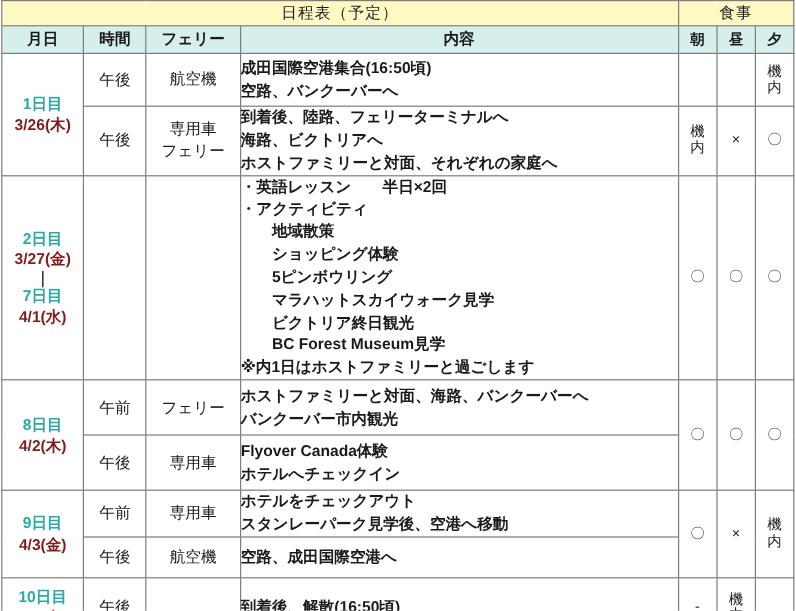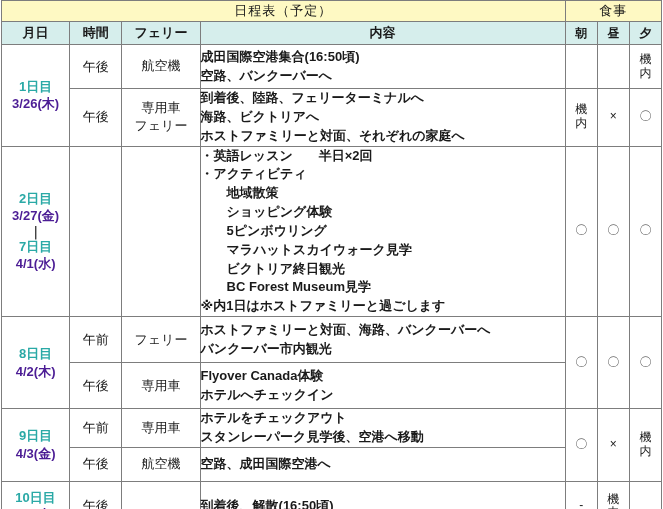--- a/index.html
+++ b/index.html
@@ -69,21 +69,21 @@
     font-weight: bold;
     padding: 2px 0;
     margin-top: 16px;
   }
   td.date-cell .dnum {
     display: block;
     color: #2aa9a6;
   }
   td.date-cell .dmd {
     display: block;
-    color: #4c1d95;
+    color: #7f1d1d;
     font-weight: bold;
   }
   td.date-cell .dash {
     display: block;
     color: #333333;
     line-height: 1.0;
     font-weight: bold;
   }
   td.time-cell {
     text-align: center;

